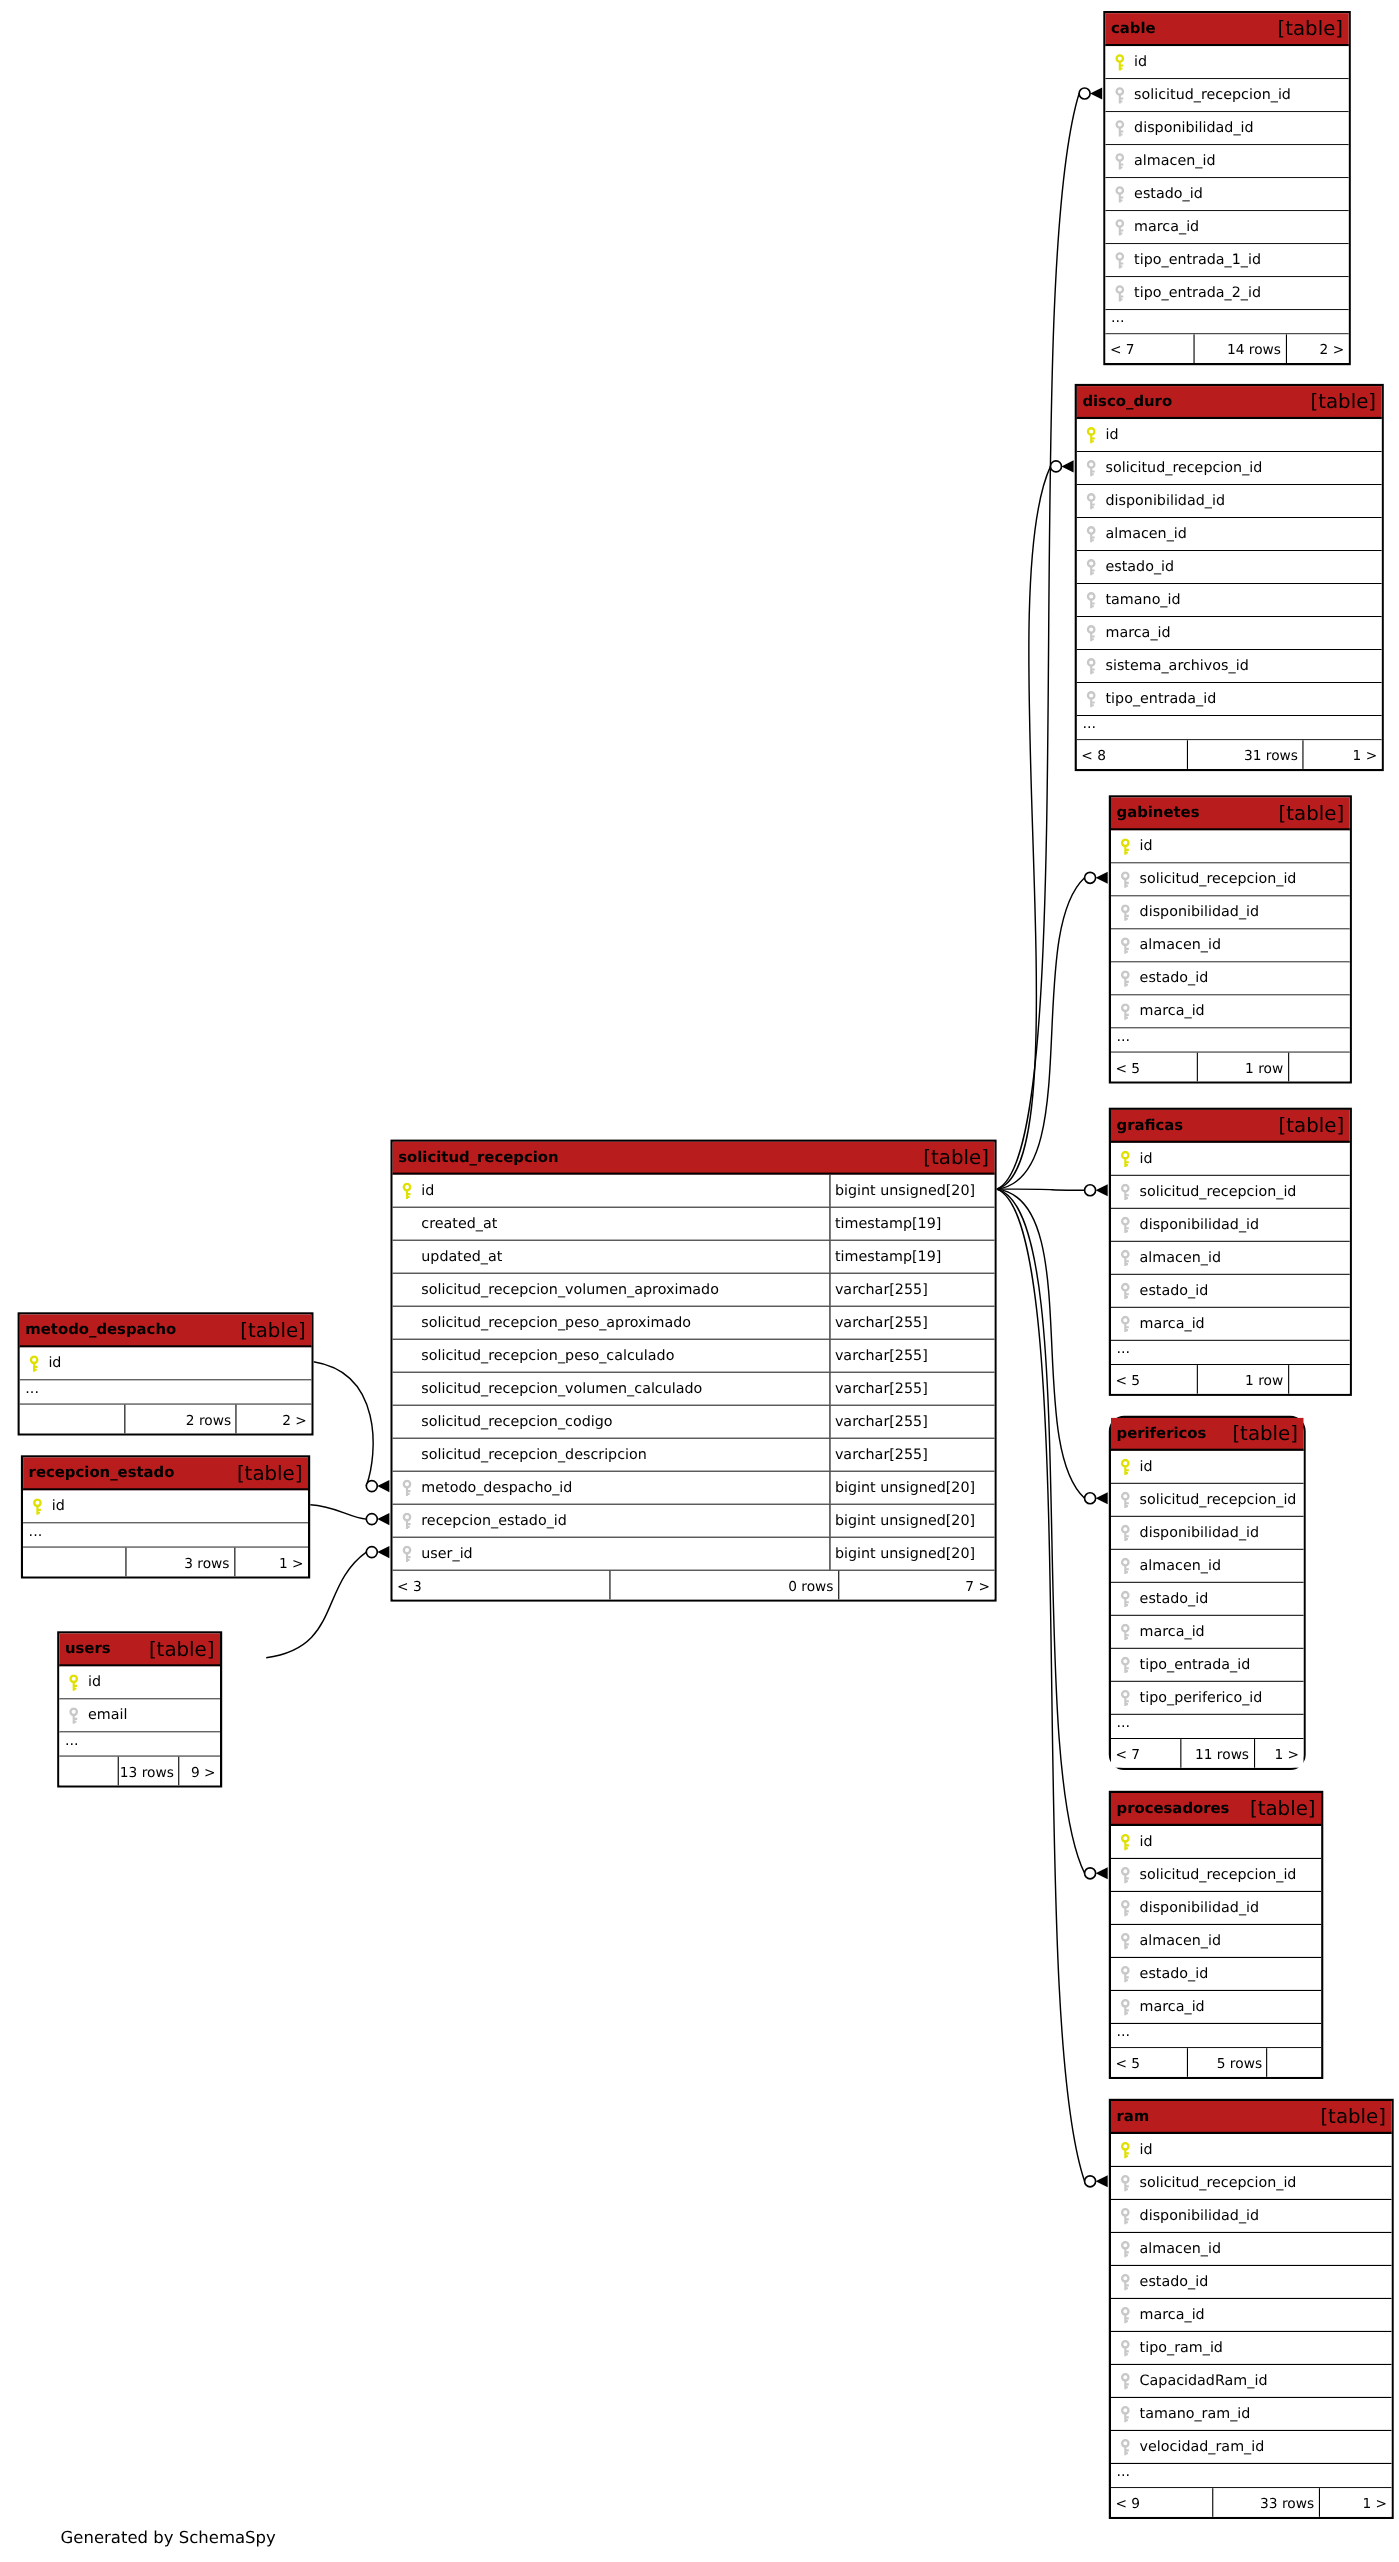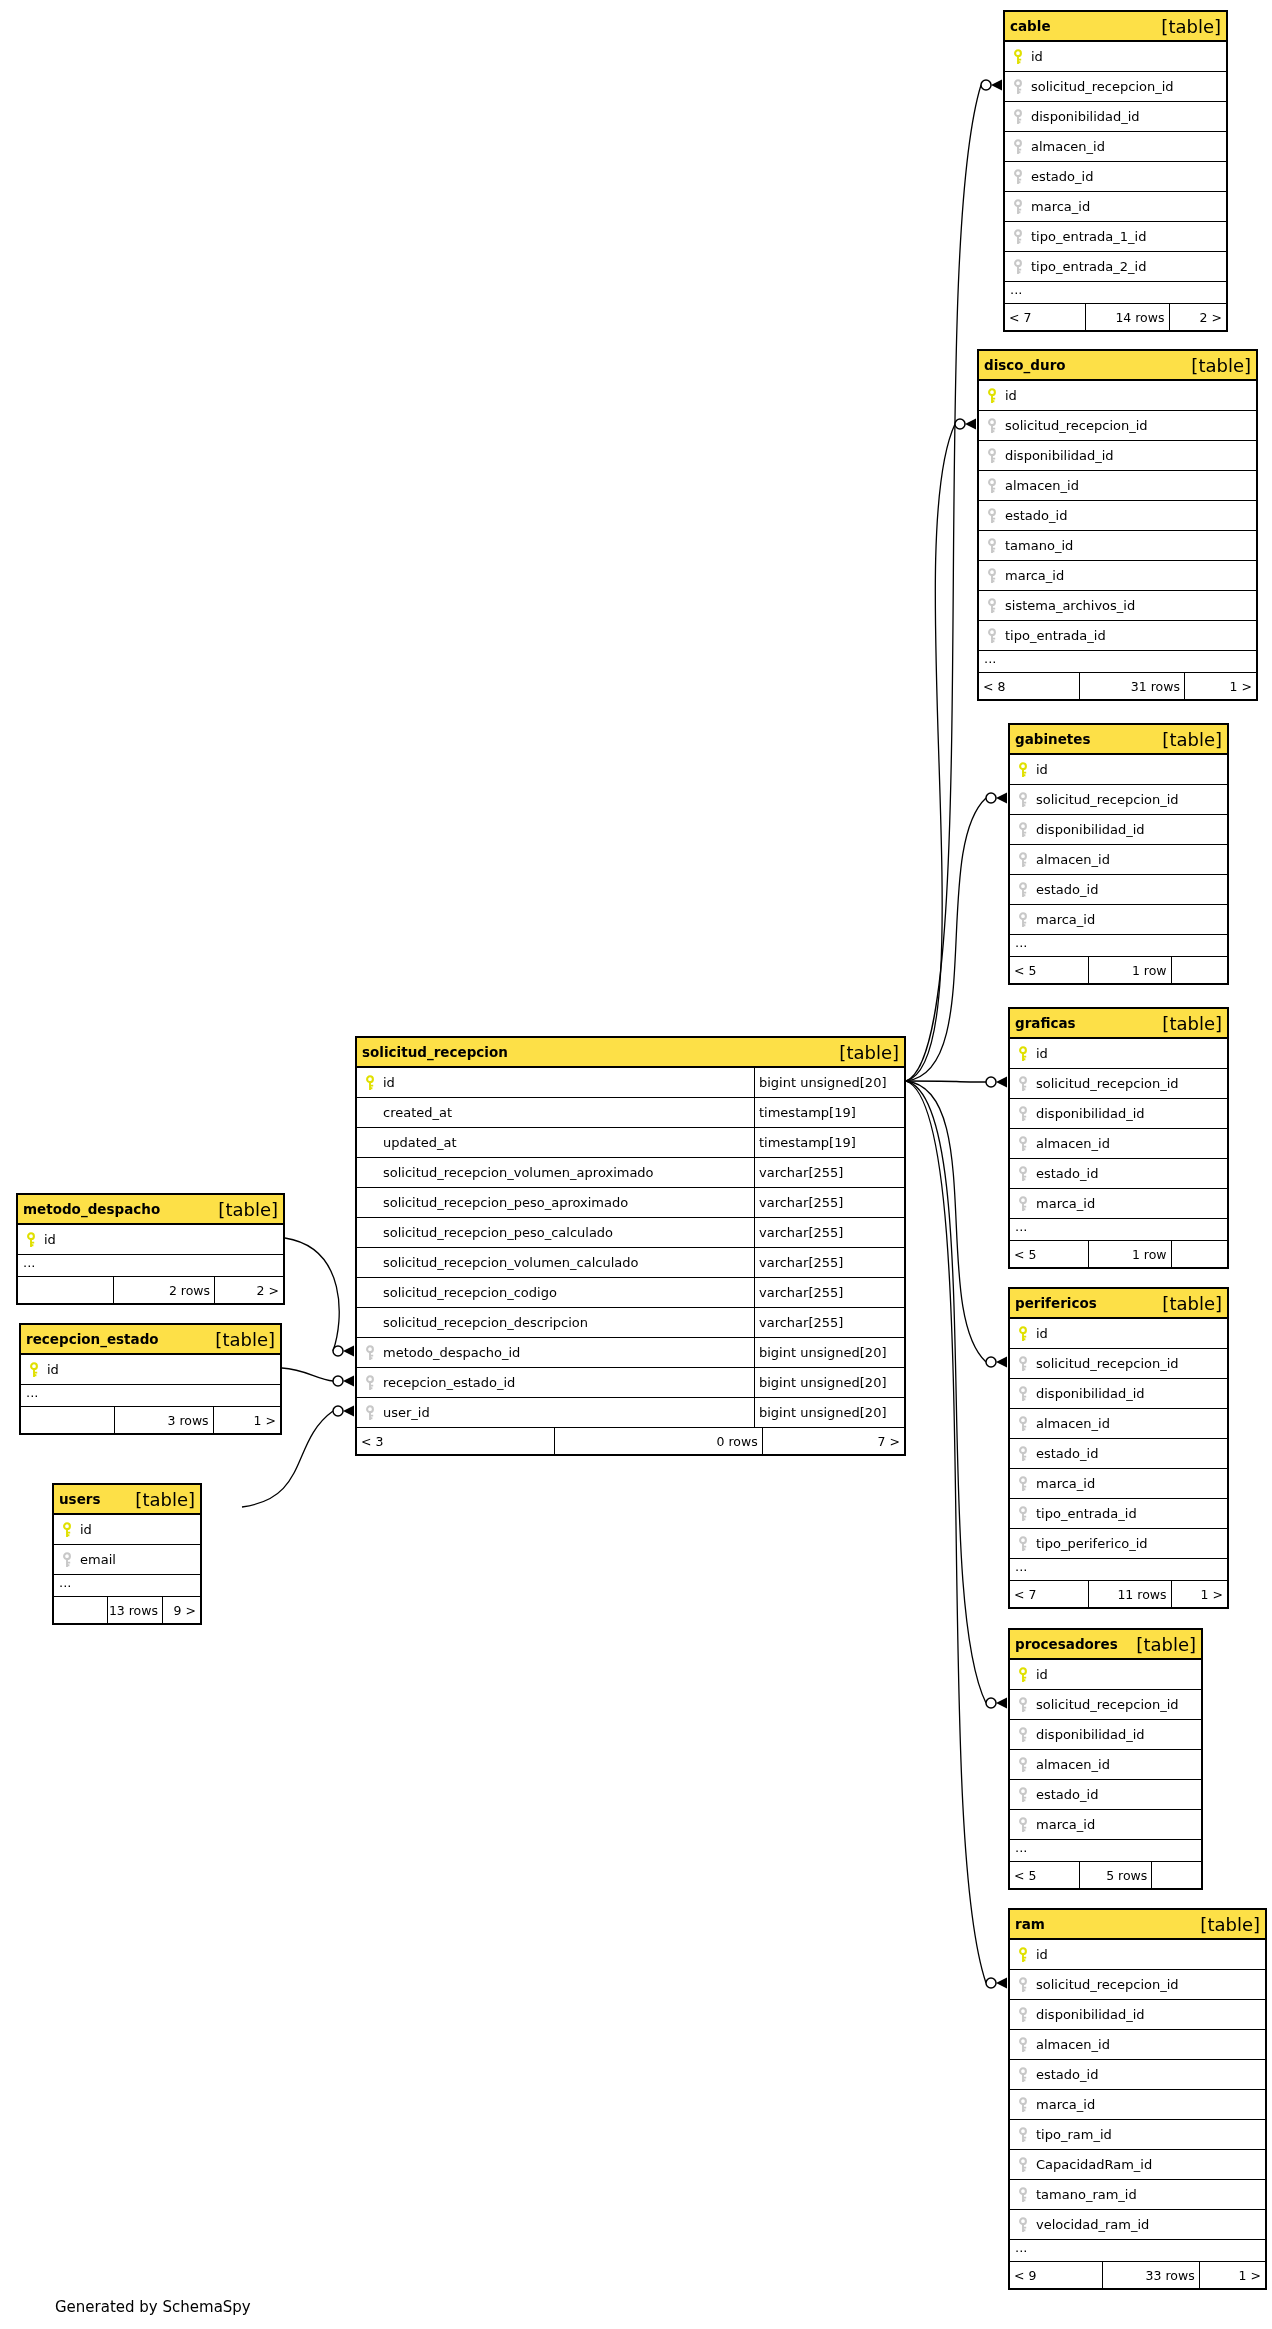--- a/index.html
+++ b/index.html
@@ -1,20 +1,20 @@
 <!DOCTYPE html>
 <html><head>
 <meta charset="utf-8">
 <style>
   html,body{margin:0;padding:0;background:#fff;}
   #canvas{position:relative;width:1272px;height:2329px;background:#ffffff;overflow:hidden;
           font-family:"DejaVu Sans","Liberation Sans",sans-serif;color:#000;}
   #edges{position:absolute;left:0;top:0;}
   .tbl{position:absolute;border:2px solid #000;background:#fff;box-sizing:border-box;}
-  .thead{height:30px;background:#fde047;border-bottom:2px solid #000;display:flex;align-items:center;
+  .thead{height:30px;background:#b91c1c;border-bottom:2px solid #000;display:flex;align-items:center;
          justify-content:space-between;padding:0 5px;box-sizing:border-box;}
   .tname{font-weight:bold;font-size:13.5px;white-space:nowrap;}
   .ttag{font-size:18px;white-space:nowrap;}
   .trow{height:30px;border-bottom:1px solid #000;display:flex;align-items:center;
         box-sizing:border-box;font-size:13px;background:#fff;}
   .iconslot{width:26px;flex:none;display:flex;justify-content:center;align-items:center;}
   .tlabel{flex:1;white-space:nowrap;overflow:hidden;}
   .ttype{width:150px;flex:none;border-left:1px solid #000;height:100%;display:flex;align-items:center;
          padding-left:4px;box-sizing:border-box;white-space:nowrap;}
   .tellipsis{height:22px;border-bottom:1px solid #000;font-size:13px;display:flex;align-items:flex-start;
@@ -385,21 +385,21 @@
           </span>
           <span class="tlabel">marca_id</span>
         </div>
         <div class="tellipsis">...</div>
         <div class="tfoot">
           <span class="fcell f1">&lt; 5</span>
           <span class="fcell f2">1 row</span>
           <span class="fcell f3"></span>
         </div>
       </div>
-      <div class="tbl" style="left: 1008px; top: 1287px; width: 221px;">
+      <div class="tbl" style="left: 1008px; top: 1287px; width: 179px; border-radius: 14px;">
         <div class="thead">
           <span class="tname">perifericos</span>
           <span class="ttag">[table]</span>
         </div>
         <div class="trow">
           <span class="iconslot">
             <svg width="12" height="16" viewBox="0 0 12 16">
               <circle cx="6" cy="4.2" r="2.9" fill="none" stroke="#e0e000" stroke-width="2.1"></circle>
               <path d="M6 7.2 L6 15 M6 10.6 L9.2 10.6 M6 13.2 L8.4 13.2" stroke="#e0e000" stroke-width="1.9" fill="none"></path>
             </svg>

